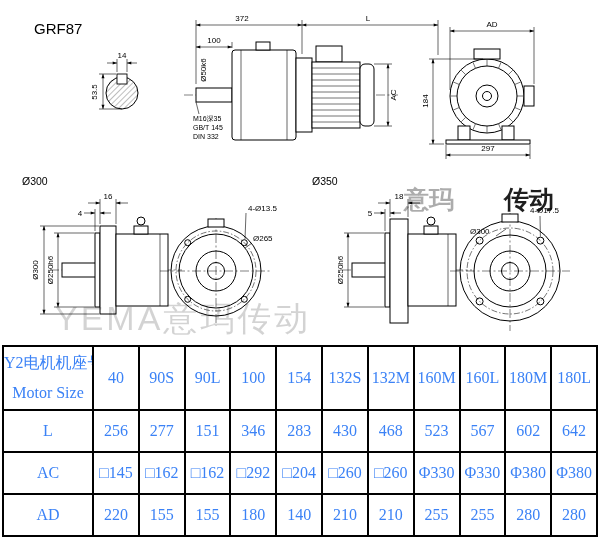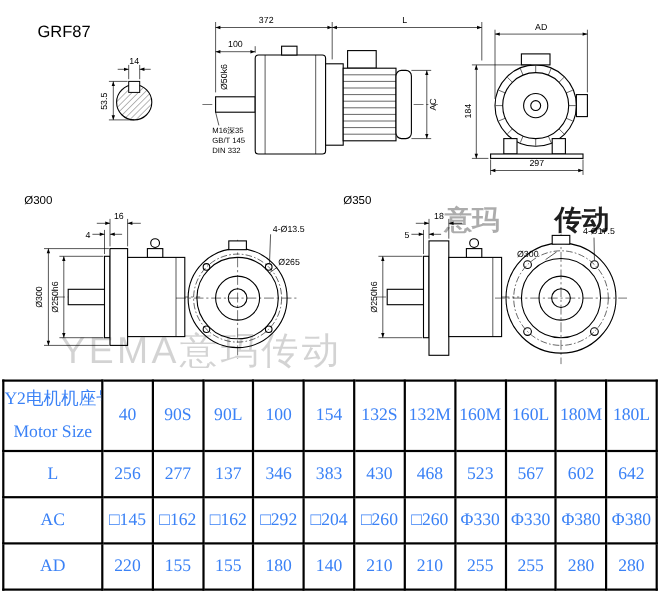--- a/index.html
+++ b/index.html
@@ -269,23 +269,23 @@
             <th>160L</th>
             <th>180M</th>
             <th>180L</th>
           </tr>
       </thead>
       <tbody id="table-body">
           <tr>
             <th>L</th>
             <td>256</td>
             <td>277</td>
-            <td>137</td>
+            <td>151</td>
             <td>346</td>
-            <td>383</td>
+            <td>283</td>
             <td>430</td>
             <td>468</td>
             <td>523</td>
             <td>567</td>
             <td>602</td>
             <td>642</td>
           </tr>
           <tr>
             <th>AC</th>
             <td>□145</td>

